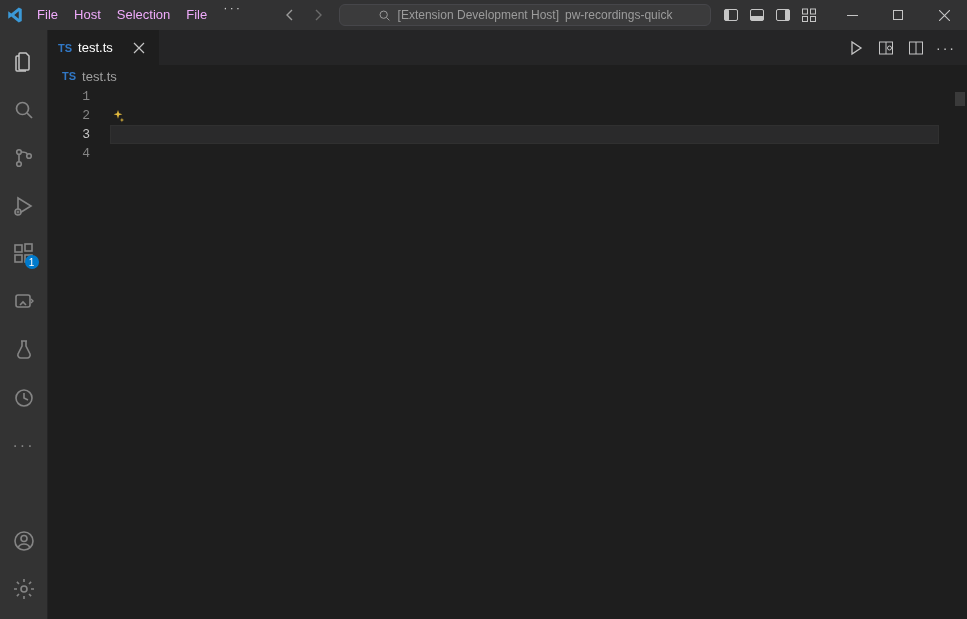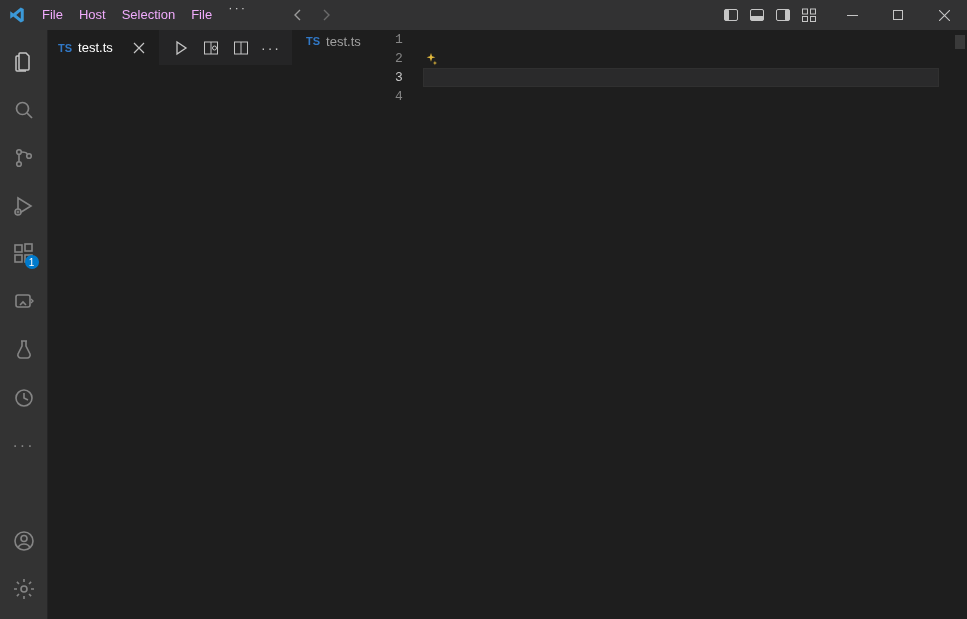--- a/index.html
+++ b/index.html
@@ -17,21 +17,21 @@
   .titlebar .right-cluster { margin-left: auto; display: flex; align-items: center; }
   .titlebar .layout-icons { display: flex; gap: 6px; padding: 0 10px; }
   .titlebar .layout-icons .icn { width: 20px; height: 20px; display: flex; align-items: center; justify-content: center; color: #c5c5c5; }
   .titlebar .wincontrols { display: flex; }
   .titlebar .wincontrols .wc { width: 46px; height: 30px; display: flex; align-items: center; justify-content: center; color: #c5c5c5; }
   .workbench { display: flex; height: calc(619px - 30px); }
   .activitybar { width: 48px; background: #333333; display: flex; flex-direction: column; align-items: center; padding-top: 8px; border-right: 1px solid #252526; }
   .activitybar .act { width: 48px; height: 48px; display: flex; align-items: center; justify-content: center; color: #858585; position: relative; }
   .activitybar .act .badge { position: absolute; bottom: 9px; right: 9px; background: #007acc; color: #fff; border-radius: 8px; min-width: 14px; height: 14px; font-size: 10px; display: flex; align-items: center; justify-content: center; padding: 0 3px; }
   .activitybar .bottom { margin-top: auto; margin-bottom: 6px; }
-  .editor-region { flex: 1; display: flex; flex-direction: row; background: #1e1e1e; }
+  .editor-region { flex: 1; display: flex; flex-direction: column; background: #1e1e1e; }
   .tabrow { height: 35px; background: #252526; display: flex; align-items: stretch; }
   .tabrow .tab { display: flex; align-items: center; gap: 6px; padding: 0 10px; background: #1e1e1e; border-right: 1px solid #252526; min-width: 112px; }
   .tabrow .tab .ts-badge { color: #3178c6; font-weight: bold; font-size: 11px; }
   .tabrow .tab .tabname { color: #ffffff; font-size: 13px; }
   .tabrow .tab .close { margin-left: auto; color: #c5c5c5; font-size: 14px; width: 16px; text-align: center; }
   .tabrow .actions { margin-left: auto; display: flex; align-items: center; gap: 12px; padding: 0 12px; color: #c5c5c5; }
   .tabrow .actions .ai { width: 18px; height: 18px; display:flex; align-items:center; justify-content:center; }
   .breadcrumb { height: 22px; display: flex; align-items: center; gap: 6px; padding-left: 14px; color: #a0a0a0; font-size: 13px; }
   .breadcrumb .ts-badge { color: #3178c6; font-weight: bold; font-size: 11px; }
   .editor-body { flex: 1; display: flex; position: relative; }
@@ -67,20 +67,30 @@
       <svg width="16" height="16" viewBox="0 0 16 16">
           <path fill="none" stroke="#9b9b9b" stroke-width="1.4" d="M10 3 L5 8 L10 13"></path>
         </svg>
     </div>
     <div class="arrow">
       <svg width="16" height="16" viewBox="0 0 16 16">
           <path fill="none" stroke="#6b6b6b" stroke-width="1.4" d="M6 3 L11 8 L6 13"></path>
         </svg>
     </div>
   </div>
+  <div class="command-center">
+    <span class="search-icon">
+      <svg width="13" height="13" viewBox="0 0 16 16">
+          <circle cx="7" cy="7" r="4.5" fill="none" stroke="#9c9c9c" stroke-width="1.2"></circle>
+          <line x1="10.5" y1="10.5" x2="14" y2="14" stroke="#9c9c9c" stroke-width="1.2"></line>
+        </svg>
+    </span>
+    <span>[Extension Development Host]</span>
+    <span>pw-recordings-quick</span>
+  </div>
   <div class="right-cluster">
     <div class="layout-icons">
       <div class="icn">
         <svg width="16" height="16" viewBox="0 0 16 16">
             <rect x="1.5" y="2.5" width="13" height="11" rx="1.5" fill="none" stroke="#c5c5c5"></rect>
             <rect x="1.5" y="2.5" width="4.5" height="11" fill="#c5c5c5" rx="1"></rect>
           </svg>
       </div>
       <div class="icn">
         <svg width="16" height="16" viewBox="0 0 16 16">

